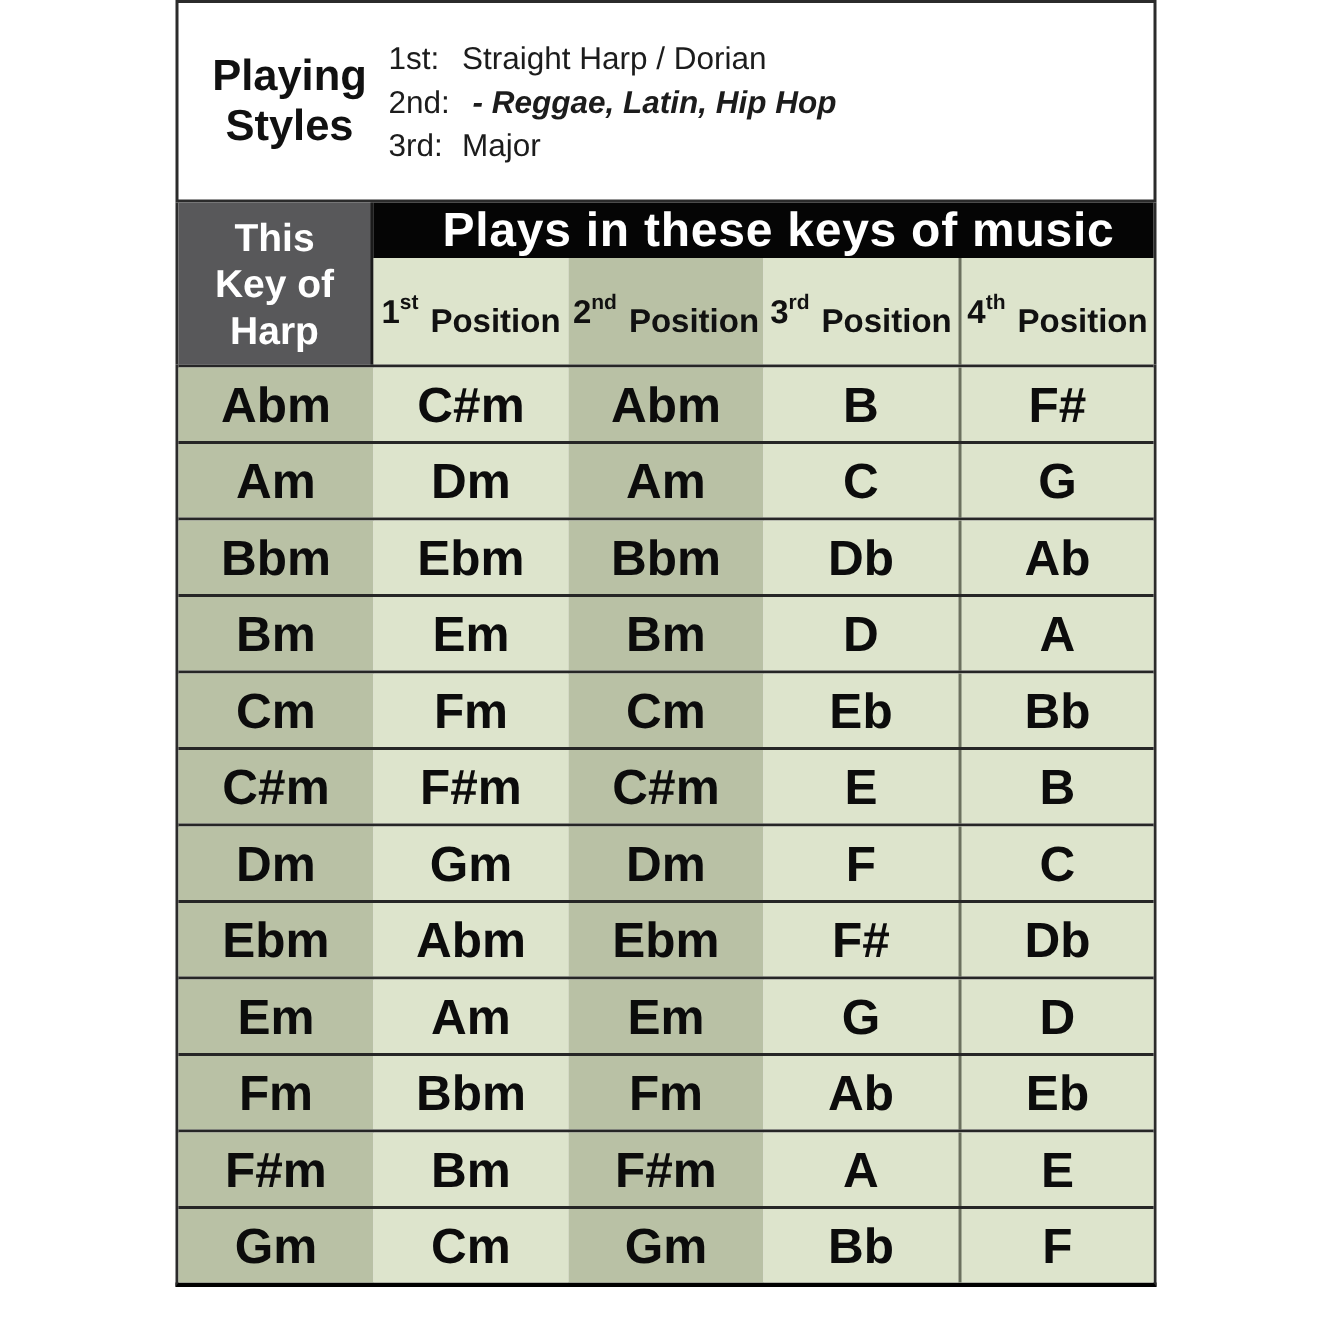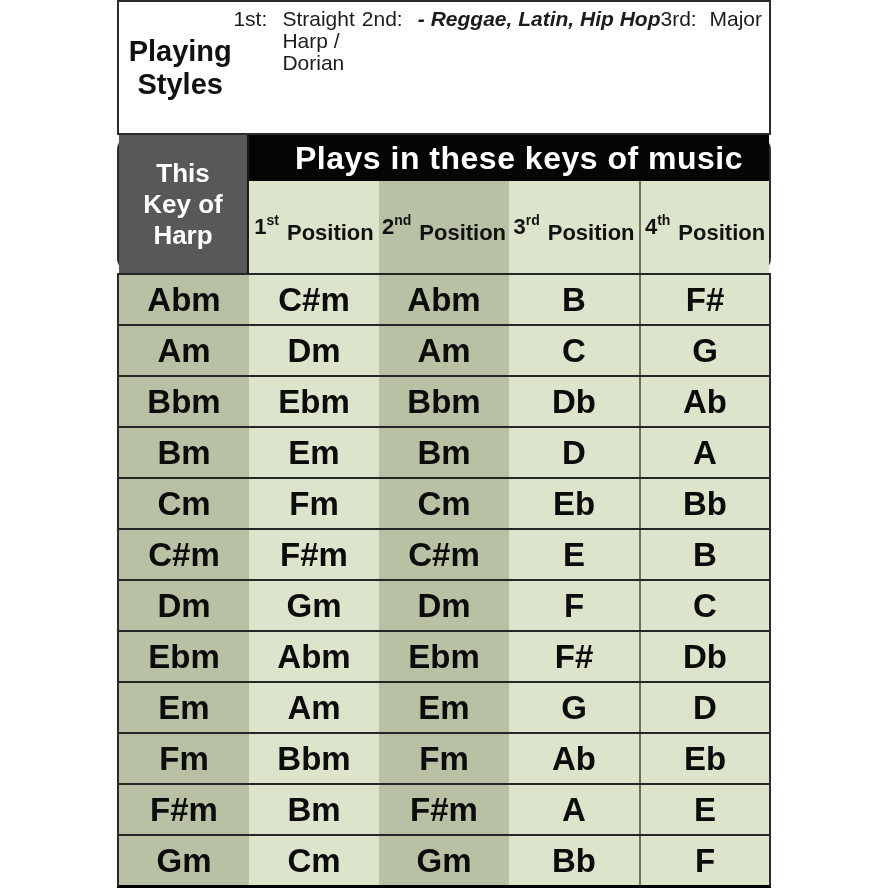--- a/index.html
+++ b/index.html
@@ -12,28 +12,28 @@
   }
   *{box-sizing:border-box;margin:0;padding:0;}
   html,body{width:888px;height:888px;background:#ffffff;overflow:hidden;
     font-family:"Liberation Sans","DejaVu Sans",sans-serif;}
   .sheet{position:absolute;left:117px;top:0;width:654px;height:888px;background:#fff;}
 
   
   .legend{height:135px;border:2px solid #2b2b2b;display:flex;background:#fff;}
   .legend-title{width:132px;margin-left:8px;display:flex;align-items:center;justify-content:center;
     text-align:center;font-weight:bold;font-size:29px;line-height:1.12;color:#111;}
-  .legend-list{flex:1;display:flex;flex-direction:row;justify-content:center;
+  .legend-list{flex:1;display:flex;flex-direction:column;justify-content:center;
     padding-top:2px;font-size:21px;line-height:22px;color:#1c1c1c;}
   .legend-item{display:flex;align-items:baseline;margin:3.5px 0;}
   .legend-label{width:49px;flex:none;}
   .legend-note{font-weight:bold;font-style:italic;margin-left:7px;white-space:nowrap;}
 
   
-  .thead{display:flex;height:138px;border-left:2px solid #2b2b2b;border-right:2px solid #2b2b2b;border-radius:15px;}
+  .thead{display:flex;height:108px;border-left:2px solid #2b2b2b;border-right:2px solid #2b2b2b;}
   .harp-head{width:20%;background:var(--header-gray);color:#fff;font-weight:bold;font-size:26px;
     line-height:31px;display:flex;flex-direction:column;align-items:center;justify-content:center;
     text-align:center;border-right:2px solid #1b1b1b;}
   .head-right{width:80%;display:flex;flex-direction:column;}
   .black-bar{height:46px;background:var(--header-black);color:#fff;font-weight:bold;font-size:32px;
     display:flex;align-items:center;justify-content:center;letter-spacing:0.5px;padding-left:20px;}
   .pos-row{height:92px;display:flex;}
   .pos-cell{width:25%;display:flex;align-items:center;justify-content:center;
     font-weight:bold;font-size:22px;color:#111;background:var(--light-green);}
   .pos-cell.alt{background:var(--dark-green);}

